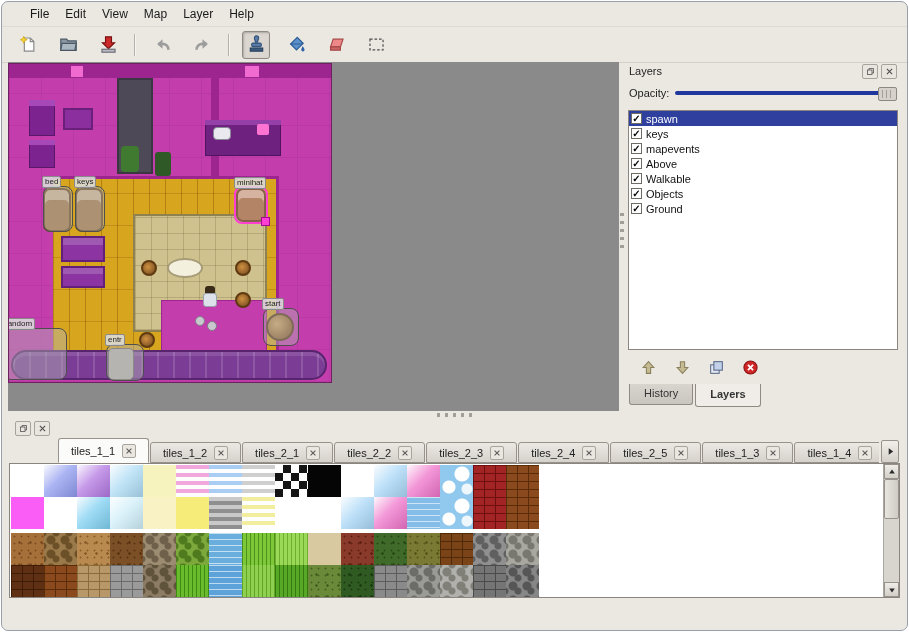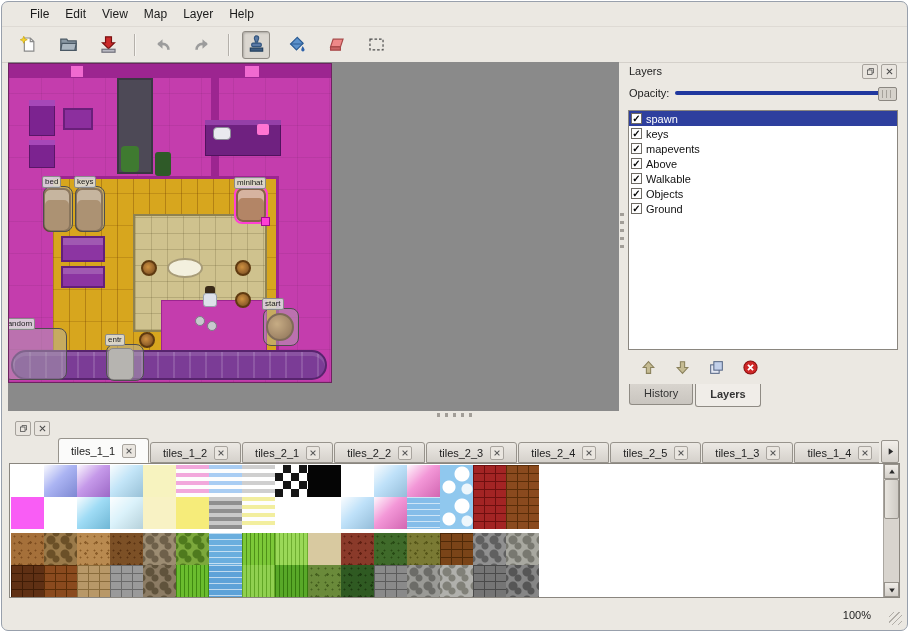--- a/index.html
+++ b/index.html
@@ -573,18 +573,14 @@
             <span>
               <svg viewBox="0 0 10 10">
                 <path d="M1.5 3 5 8l3.5-5z" fill="#2a2a2a"></path>
               </svg>
             </span>
           </div>
       </div>
     </div>
   </div>
 
-  <div class="statusbar">
-    <span class="zoom">100%</span>
-    <div class="size-grip"></div>
-  </div>
 
 </div>
 
 </body></html>

